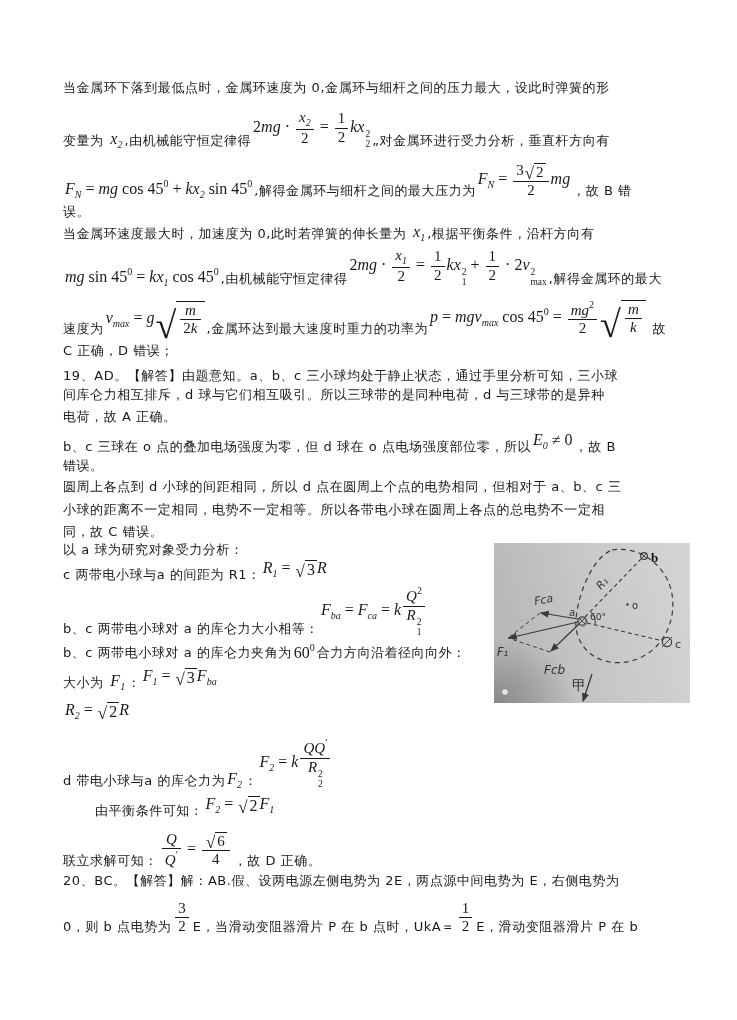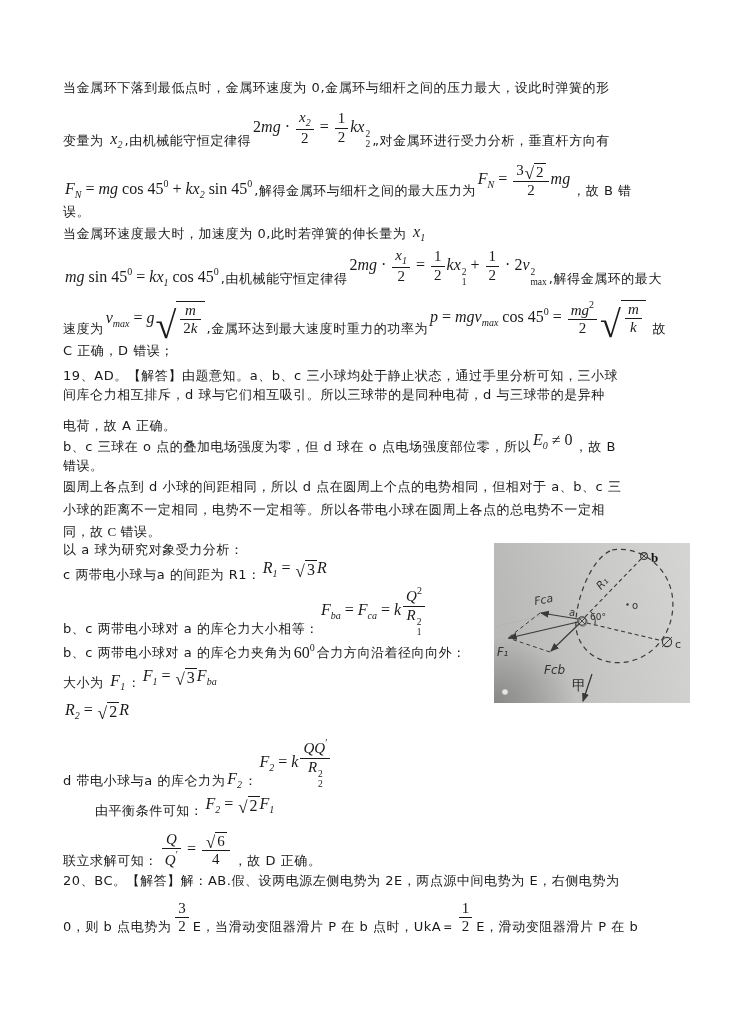--- a/index.html
+++ b/index.html
@@ -35,32 +35,32 @@
 </head>
 <body>
 
 <div class="page">
 
   <div id="lines">
       <div class="line" style="top: 78px; height: 19px;"><span class="cn">当金属环下落到最低点时，金属环速度为 0,金属环与细杆之间的压力最大，设此时弹簧的形</span></div>
       <div class="line" style="top: 104px; height: 46px;"><span class="cn">变量为 </span><span class="math"><span class="mi">x</span><span class="msub">2</span></span><span class="cn">,由机械能守恒定律得</span><span class="math"><span class="mr">2</span><span class="mi">mg</span><span class="mr"> · </span><span class="mfrac"><span class="fn"><span class="mi">x</span><span class="msub">2</span></span><span class="fd"><span class="mr">2</span></span></span><span class="mr"> = </span><span class="mfrac"><span class="fn"><span class="mr">1</span></span><span class="fd"><span class="mr">2</span></span></span><span class="mi">k</span><span class="mi">x</span><span class="mss"><i>2</i><i>2</i></span></span><span class="cn">„对金属环进行受力分析，垂直杆方向有</span></div>
       <div class="line" style="top: 156px; height: 44px;"><span class="math"><span class="mi">F</span><span class="msub">N</span><span class="mr"> = </span><span class="mi">mg</span><span class="mr"> cos 45</span><span class="msup">0</span><span class="mr"> + </span><span class="mi">k</span><span class="mi">x</span><span class="msub">2</span><span class="mr"> sin 45</span><span class="msup">0</span></span><span class="cn">,解得金属环与细杆之间的最大压力为</span><span class="math"><span class="mi">F</span><span class="msub">N</span><span class="mr"> = </span><span class="mfrac"><span class="fn"><span class="mr">3</span><span class="msqrt"><span class="rad">√</span><span class="sbody"><span class="mr">2</span></span></span></span><span class="fd"><span class="mr">2</span></span></span><span class="mi">mg</span></span><span class="cn">，故 B 错</span></div>
       <div class="line" style="top: 202px; height: 19px;"><span class="cn">误。</span></div>
-      <div class="line" style="top: 224px; height: 19px;"><span class="cn">当金属环速度最大时，加速度为 0,此时若弹簧的伸长量为 </span><span class="math"><span class="mi">x</span><span class="msub">1</span></span></div>
+      <div class="line" style="top: 224px; height: 19px;"><span class="cn">当金属环速度最大时，加速度为 0,此时若弹簧的伸长量为 </span><span class="math"><span class="mi">x</span><span class="msub">1</span></span><span class="cn">,根据平衡条件，沿杆方向有</span></div>
       <div class="line" style="top: 246px; height: 42px;"><span class="math"><span class="mi">mg</span><span class="mr"> sin 45</span><span class="msup">0</span><span class="mr"> = </span><span class="mi">k</span><span class="mi">x</span><span class="msub">1</span><span class="mr"> cos 45</span><span class="msup">0</span></span><span class="cn">,由机械能守恒定律得</span><span class="math"><span class="mr">2</span><span class="mi">mg</span><span class="mr"> · </span><span class="mfrac"><span class="fn"><span class="mi">x</span><span class="msub">1</span></span><span class="fd"><span class="mr">2</span></span></span><span class="mr"> = </span><span class="mfrac"><span class="fn"><span class="mr">1</span></span><span class="fd"><span class="mr">2</span></span></span><span class="mi">k</span><span class="mi">x</span><span class="mss"><i>2</i><i>1</i></span><span class="mr"> + </span><span class="mfrac"><span class="fn"><span class="mr">1</span></span><span class="fd"><span class="mr">2</span></span></span><span class="mr"> · 2</span><span class="mi">v</span><span class="mss"><i>2</i><i>max</i></span></span><span class="cn">,解得金属环的最大</span></div>
       <div class="line" style="top: 288px; height: 50px;"><span class="cn">速度为</span><span class="math"><span class="mi">v</span><span class="msub">max</span><span class="mr"> = </span><span class="mi">g</span><span class="msqrt tall"><span class="rad">√</span><span class="sbody"><span class="mfrac"><span class="fn"><span class="mi">m</span></span><span class="fd"><span class="mr">2</span><span class="mi">k</span></span></span></span></span></span><span class="cn">,金属环达到最大速度时重力的功率为</span><span class="math"><span class="mi">p</span><span class="mr"> = </span><span class="mi">mgv</span><span class="msub">max</span><span class="mr"> cos 45</span><span class="msup">0</span><span class="mr"> = </span><span class="mfrac"><span class="fn"><span class="mi">mg</span><span class="msup">2</span></span><span class="fd"><span class="mr">2</span></span></span><span class="msqrt tall"><span class="rad">√</span><span class="sbody"><span class="mfrac"><span class="fn"><span class="mi">m</span></span><span class="fd"><span class="mi">k</span></span></span></span></span></span><span class="cn"> 故</span></div>
       <div class="line" style="top: 341px; height: 19px;"><span class="cn">C 正确，D 错误；</span></div>
       <div class="line" style="top: 366px; height: 19px;"><span class="cn">19、AD。【解答】由题意知。a、b、c 三小球均处于静止状态，通过手里分析可知，三小球</span></div>
       <div class="line" style="top: 385px; height: 19px;"><span class="cn">间库仑力相互排斥，d 球与它们相互吸引。所以三球带的是同种电荷，d 与三球带的是异种</span></div>
-      <div class="line" style="top: 416px; height: 19px;"><span class="cn">电荷，故 A 正确。</span></div>
+      <div class="line" style="top: 407px; height: 19px;"><span class="cn">电荷，故 A 正确。</span></div>
       <div class="line" style="top: 430px; height: 26px;"><span class="cn">b、c 三球在 o 点的叠加电场强度为零，但 d 球在 o 点电场强度部位零，所以</span><span class="math lift"><span class="mi">E</span><span class="msub">0</span><span class="mr"> ≠ 0</span></span><span class="cn">，故 B</span></div>
       <div class="line" style="top: 456px; height: 19px;"><span class="cn">错误。</span></div>
       <div class="line" style="top: 477px; height: 19px;"><span class="cn">圆周上各点到 d 小球的间距相同，所以 d 点在圆周上个点的电势相同，但相对于 a、b、c 三</span></div>
       <div class="line" style="top: 500px; height: 19px;"><span class="cn">小球的距离不一定相同，电势不一定相等。所以各带电小球在圆周上各点的总电势不一定相</span></div>
-      <div class="line" style="top: 522px; height: 19px; font-family: Liberation Serif, serif;"><span class="cn">同，故 C 错误。</span></div>
+      <div class="line" style="top: 522px; height: 19px;"><span class="cn">同，故 C 错误。</span></div>
       <div class="line" style="top: 540px; height: 19px;"><span class="cn">以 a 球为研究对象受力分析：</span></div>
       <div class="line" style="top: 560px; height: 24px;"><span class="cn">c 两带电小球与a 的间距为 R1：</span><span class="math lift"><span class="mi">R</span><span class="msub">1</span><span class="mr"> = </span><span class="msqrt"><span class="rad">√</span><span class="sbody"><span class="mr">3</span></span></span><span class="mi">R</span></span></div>
       <div class="line" style="top: 592px; height: 46px;"><span class="cn">b、c 两带电小球对 a 的库仑力大小相等：</span><span class="math"><span class="mi">F</span><span class="msub">ba</span><span class="mr"> = </span><span class="mi">F</span><span class="msub">ca</span><span class="mr"> = </span><span class="mi">k</span><span class="mfrac"><span class="fn"><span class="mi">Q</span><span class="msup">2</span></span><span class="fd"><span class="mi">R</span><span class="mss"><i>2</i><i>1</i></span></span></span></span></div>
       <div class="line" style="top: 640px; height: 22px; text-align: center;"><span class="cn">b、c 两带电小球对 a 的库仑力夹角为</span><span class="math"><span class="mr">60</span><span class="msup">0</span></span><span class="cn">合力方向沿着径向向外：</span></div>
       <div class="line" style="top: 666px; height: 26px;"><span class="cn">大小为 </span><span class="math"><span class="mi">F</span><span class="msub">1</span></span><span class="cn">：</span><span class="math lift"><span class="mi">F</span><span class="msub">1</span><span class="mr"> = </span><span class="msqrt"><span class="rad">√</span><span class="sbody"><span class="mr">3</span></span></span><span class="mi">F</span><span class="msub">ba</span></span></div>
       <div class="line" style="top: 702px; height: 24px;"><span class="math lift"><span class="mi">R</span><span class="msub">2</span><span class="mr"> = </span><span class="msqrt"><span class="rad">√</span><span class="sbody"><span class="mr">2</span></span></span><span class="mi">R</span></span></div>
       <div class="line" style="top: 740px; height: 50px;"><span class="cn">d 带电小球与a 的库仑力为</span><span class="math"><span class="mi">F</span><span class="msub">2</span></span><span class="cn">：</span><span class="math"><span class="mi">F</span><span class="msub">2</span><span class="mr"> = </span><span class="mi">k</span><span class="mfrac"><span class="fn"><span class="mi">QQ</span><span class="msup">′</span></span><span class="fd"><span class="mi">R</span><span class="mss"><i>2</i><i>2</i></span></span></span></span></div>
       <div class="line" style="top: 796px; height: 24px; padding-left: 32px;"><span class="cn">由平衡条件可知：</span><span class="math lift"><span class="mi">F</span><span class="msub">2</span><span class="mr"> = </span><span class="msqrt"><span class="rad">√</span><span class="sbody"><span class="mr">2</span></span></span><span class="mi">F</span><span class="msub">1</span></span></div>
       <div class="line" style="top: 824px; height: 46px;"><span class="cn">联立求解可知：</span><span class="math"><span class="mfrac"><span class="fn"><span class="mi">Q</span></span><span class="fd"><span class="mi">Q</span><span class="msup">′</span></span></span><span class="mr"> = </span><span class="mfrac"><span class="fn"><span class="msqrt"><span class="rad">√</span><span class="sbody"><span class="mr">6</span></span></span></span><span class="fd"><span class="mr">4</span></span></span></span><span class="cn">，故 D 正确。</span></div>
       <div class="line" style="top: 871px; height: 19px;"><span class="cn">20、BC。【解答】解：AB.假、设两电源左侧电势为 2E，两点源中间电势为 E，右侧电势为</span></div>

